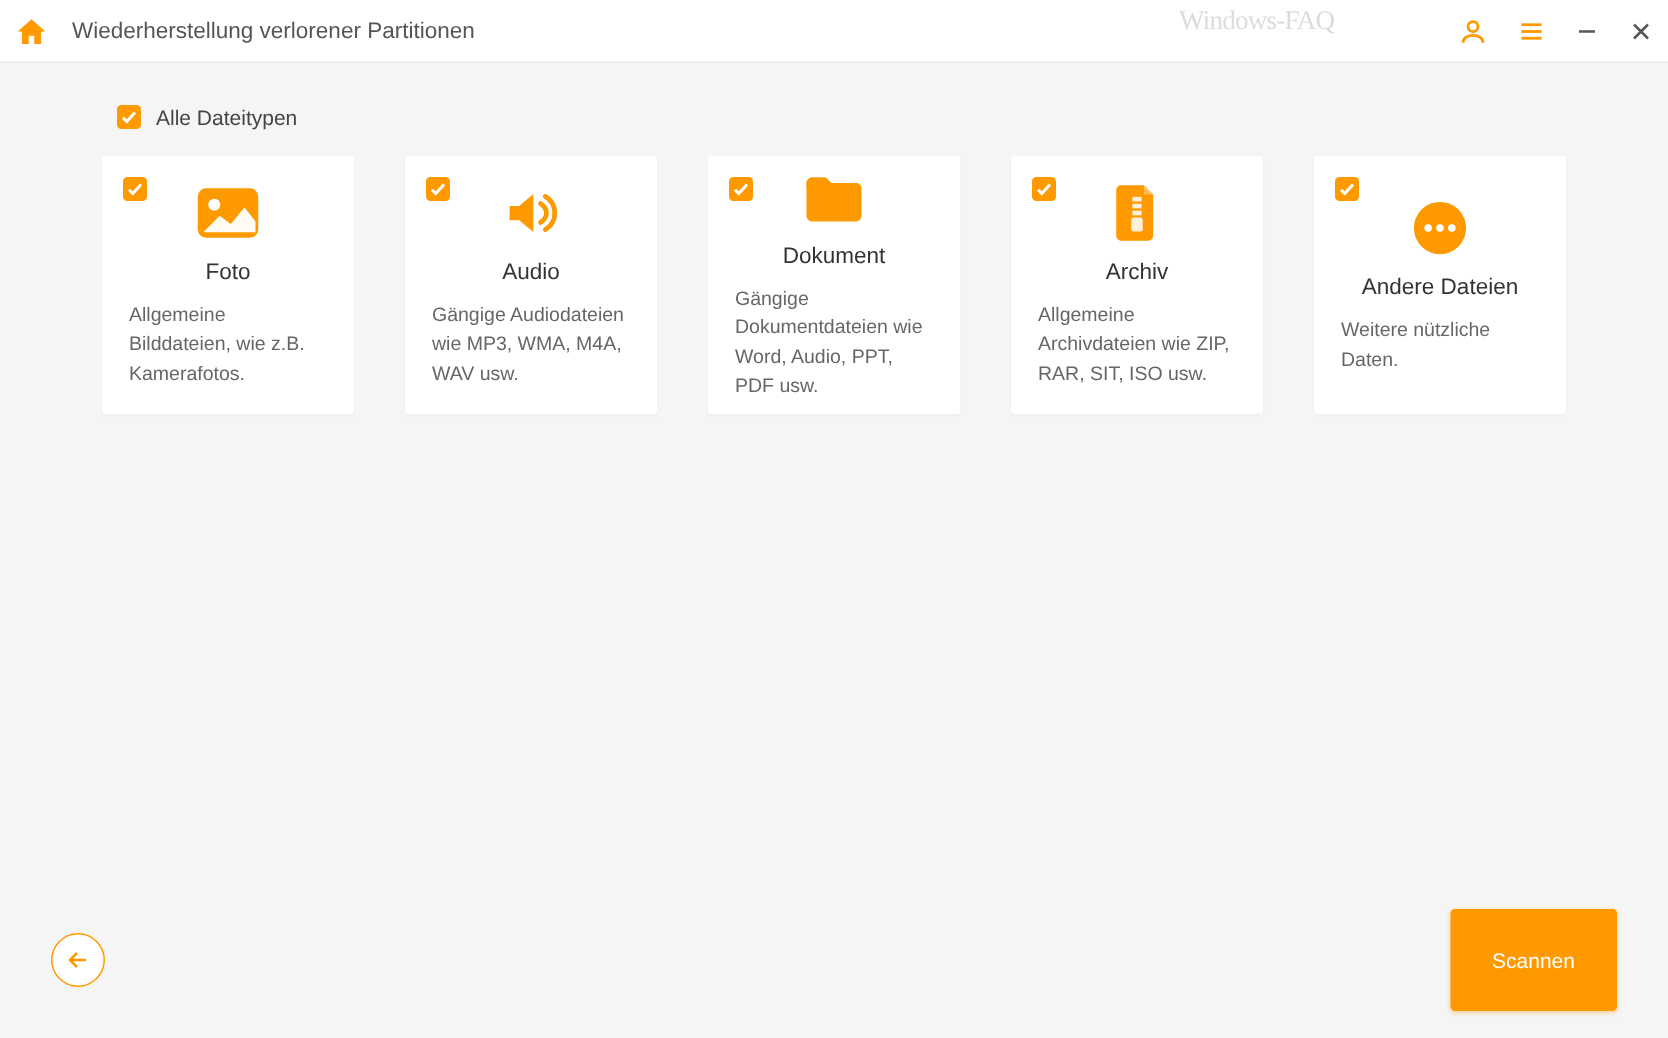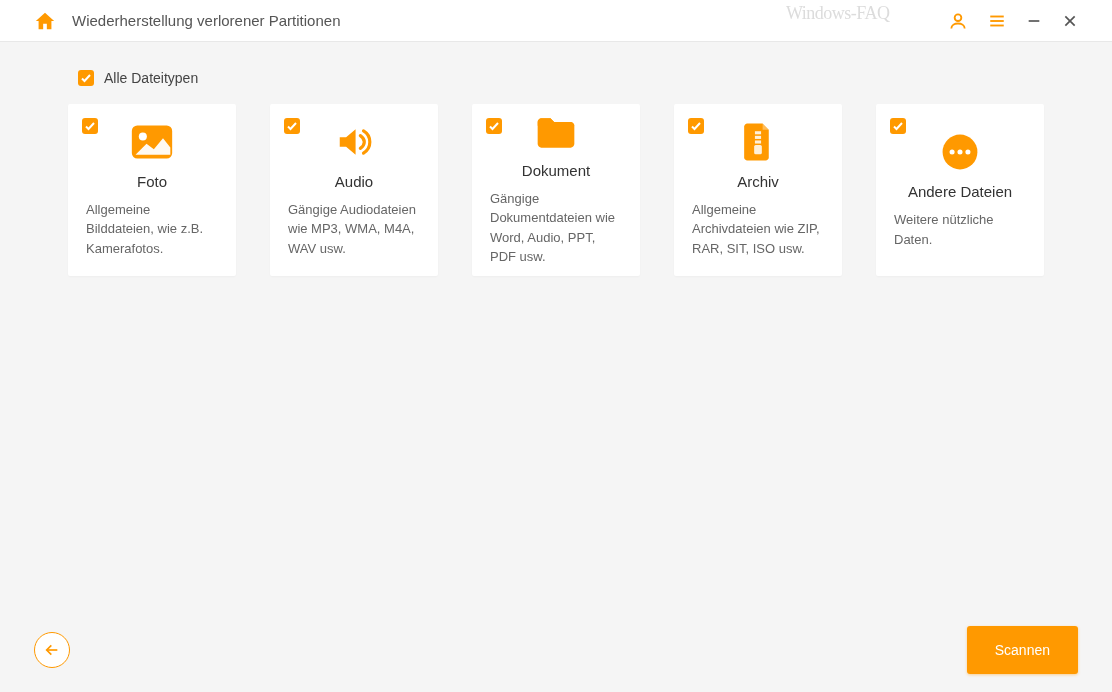--- a/index.html
+++ b/index.html
@@ -1,38 +1,38 @@
 <!DOCTYPE html>
 <html><head>
 <meta charset="utf-8">
 <style>
 * { margin: 0; padding: 0; box-sizing: border-box; font-family: -apple-system, BlinkMacSystemFont, "Segoe UI", Arial, sans-serif; }
 body { width: 1112px; height: 692px; background: #f5f5f5; overflow: hidden; }
-.titlebar { display: flex; align-items: center; height: 42px; padding: 0 34px; background: #fff; border-bottom: 1px solid #e8e8e8; }
+.titlebar { display: flex; align-items: center; height: 42px; padding: 0 10px; background: #fff; border-bottom: 1px solid #e8e8e8; }
 .home-icon { color: #f90; margin-right: 16px; display: flex; align-items: center; }
 .title-text { color: #555; font-size: 15px; flex: 1; }
 .watermark { color: #dcdcdc; font-size: 18px; letter-spacing: -0.5px; position: absolute; left: 50%; transform: translateX(230px); top: 3px; font-family: Georgia, serif; }
 .win-controls { display: flex; align-items: center; gap: 20px; }
 .win-controls .ico, .win-controls .sep-ico { display: flex; align-items: center; cursor: pointer; color: #555; }
 .user-ico { color: #f90 !important; }
 .content { padding: 28px 68px 0 68px; position: relative; height: calc(100% - 42px); }
 .main-heading { text-align: center; color: #f90; font-size: 18px; font-weight: 500; margin-bottom: 32px; }
 .all-row { display: flex; align-items: center; gap: 10px; margin-bottom: 18px; margin-left: 10px; }
 .all-label { color: #444; font-size: 14px; }
 .checkbox { width: 16px; height: 16px; border-radius: 3px; background: #f90; display: flex; align-items: center; justify-content: center; cursor: pointer; }
 .checkbox svg { width: 12px; height: 12px; }
 .grid { display: grid; grid-template-columns: repeat(5, 1fr); gap: 30px 34px; }
 .card { background: #fff; border-radius: 2px; padding: 18px; position: relative; height: 172px; display: flex; flex-direction: column; align-items: center; justify-content: center; box-shadow: 0 1px 2px rgba(0,0,0,0.03); cursor: pointer; }
 .card .card-check { position: absolute; top: 14px; left: 14px; }
 .card-icon { color: #f90; margin-bottom: 10px; height: 42px; display: flex; align-items: center; }
 .card-title { color: #333; font-size: 15px; margin-bottom: 10px; font-weight: 500; }
 .card-desc { color: #666; font-size: 13px; text-align: left; line-height: 1.5; max-width: 230px; }
 .bottom-bar { position: absolute; bottom: 18px; left: 0; right: 0; padding: 0 34px; display: flex; align-items: center; justify-content: space-between; }
 .back-btn { width: 36px; height: 36px; border-radius: 50%; border: 1.5px solid #f90; display: flex; align-items: center; justify-content: center; color: #f90; cursor: pointer; background: #fff; }
-.scan-btn { background: #f90; color: #fff; border: none; border-radius: 3px; padding: 16px 28px; font-size: 14px; cursor: pointer; box-shadow: 0 1px 3px rgba(255,153,0,0.4); }
+.scan-btn { background: #f90; color: #fff; border: none; border-radius: 3px; padding: 26px 28px; font-size: 14px; cursor: pointer; box-shadow: 0 1px 3px rgba(255,153,0,0.4); }
 </style>
 </head>
 <body>
 
 <div class="titlebar">
   <span class="home-icon">
     <svg width="22" height="22" viewBox="0 0 24 24" fill="currentColor">
         <path d="M12 3l10 9h-3v9h-5v-6h-4v6H5v-9H2z"></path>
       </svg>
   </span>

